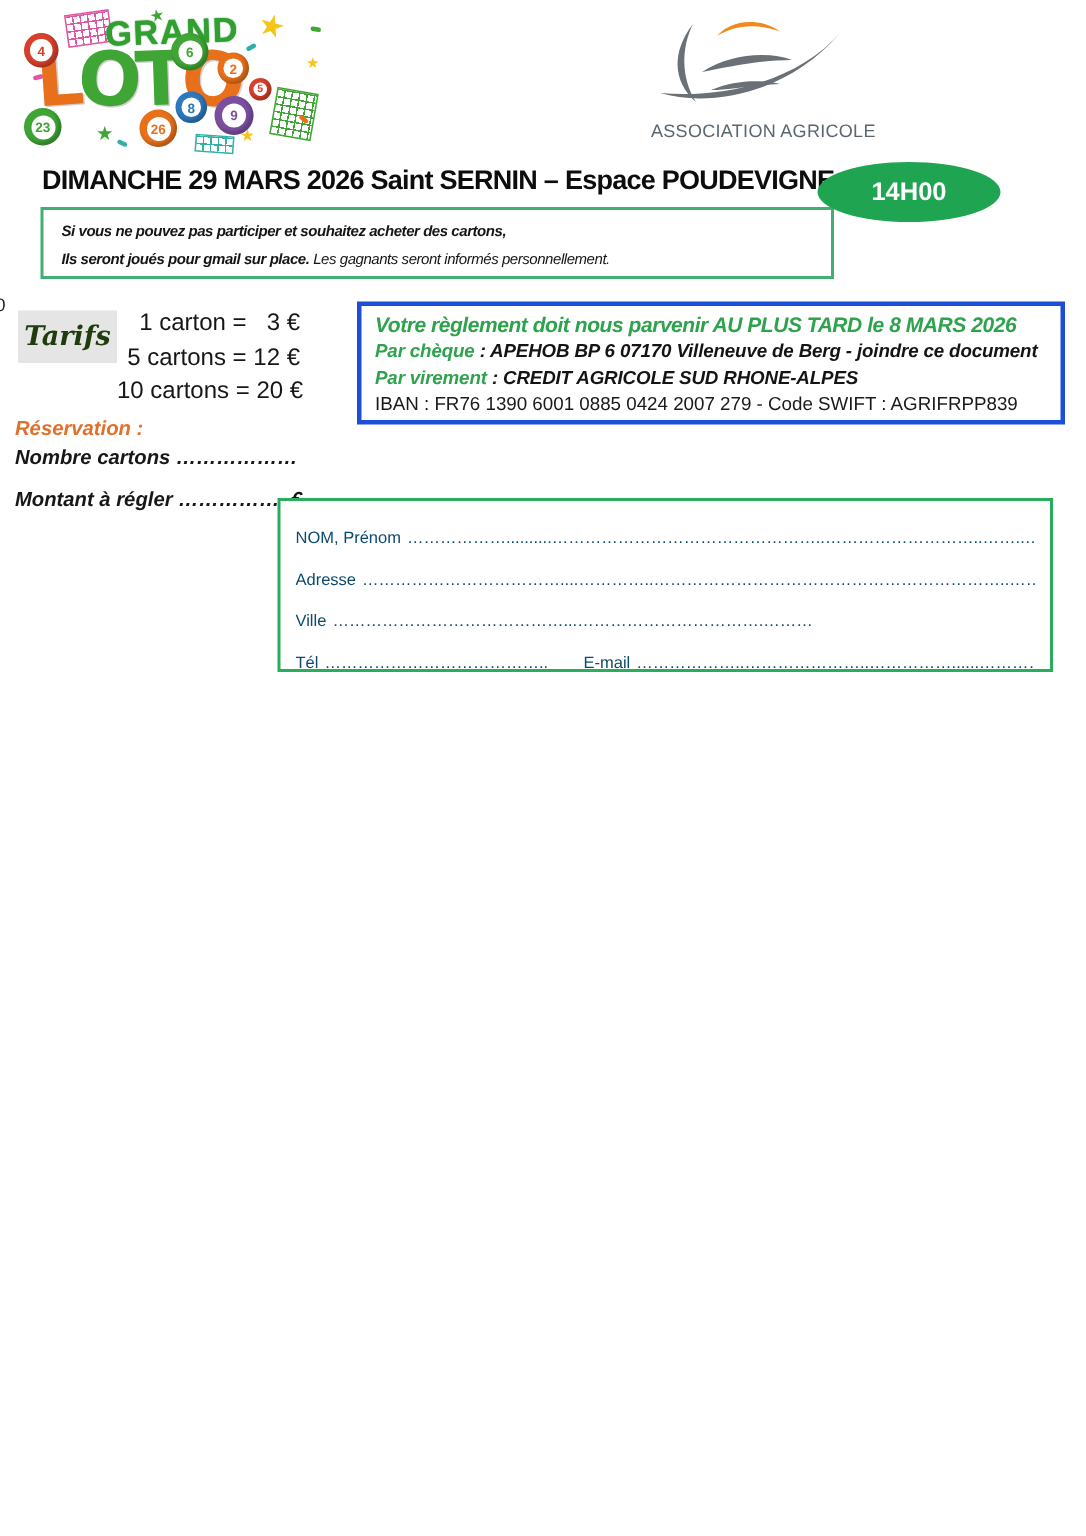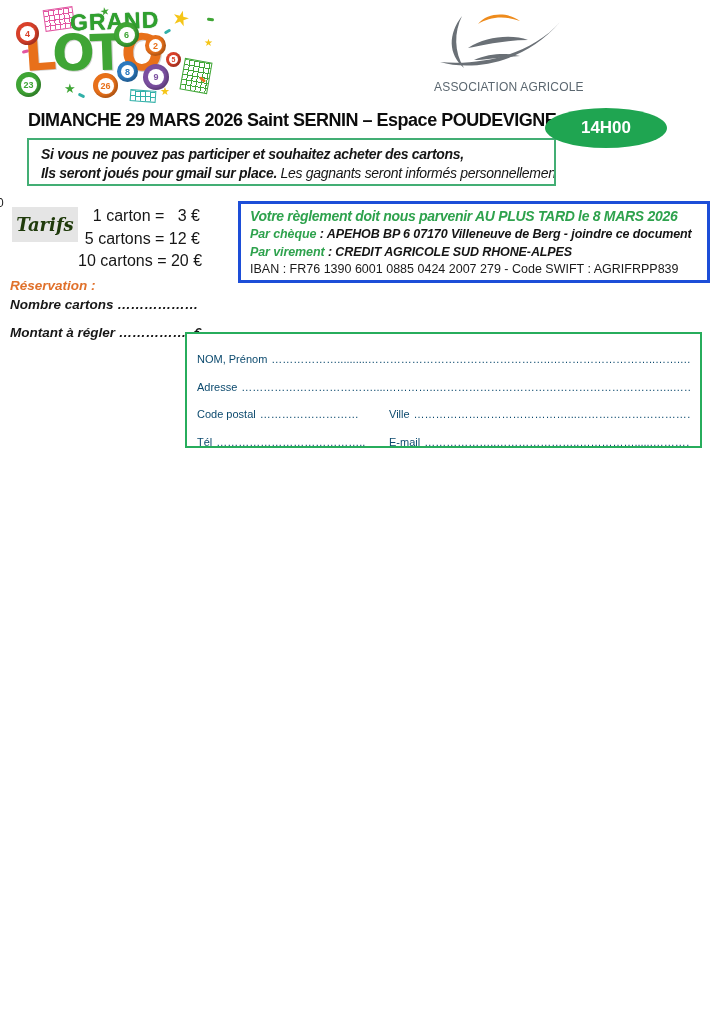--- a/index.html
+++ b/index.html
@@ -57,21 +57,21 @@
   .bethanie-caption{position:absolute;left:0px;top:68px;width:136px;font-size:12px;
         letter-spacing:.2px;color:#5B6770;white-space:nowrap;}
 
   
   .event-title{position:absolute;left:28px;top:110px;font-size:18px;font-weight:bold;
         letter-spacing:-.5px;white-space:nowrap;color:#0d0d0d;}
   .time-oval{position:absolute;left:545px;top:108px;width:122px;height:40px;background:#1FA551;
         border-radius:50%;display:flex;align-items:center;justify-content:center;color:#fff;
         font-weight:bold;font-size:17px;z-index:3;}
   .notice-box{position:absolute;left:27px;top:138px;width:529px;height:48px;border:2px solid #43AE74;
-        box-sizing:border-box;padding:5px 6px 0 12px;font-size:14px;font-style:italic;font-weight:bold;
+        box-sizing:border-box;padding:5px 6px 0 12px;font-size:10px;font-style:italic;font-weight:bold;
         line-height:19px;letter-spacing:-.3px;white-space:nowrap;overflow:hidden;color:#151515;}
   .notice-box .normal{font-weight:normal;}
 
   
   .stray-zero{position:absolute;left:-3px;top:196px;font-size:12px;color:#222;}
   .tarifs-box{position:absolute;left:12px;top:207px;width:66px;height:35px;background:#e5e5e5;
         display:flex;align-items:center;justify-content:center;font-family:"DejaVu Serif",serif;
         font-style:italic;font-weight:bold;font-size:18px;color:#203B0C;}
   .prices{position:absolute;left:78px;top:205px;width:122px;text-align:right;font-size:16px;
         line-height:22.5px;color:#161616;}
@@ -202,21 +202,20 @@
   <div class="form-box">
     <div class="frow">
       <span class="flabel">NOM, Prénom</span>
       <span class="fcell fc2">………………..........…………………………………………..………………………..……..………..…....……………</span>
     </div>
     <div class="frow">
       <span class="flabel">Adresse</span>
       <span class="fcell fc2">………………………………....…………..………………………………………………………..……………..………..………</span>
     </div>
     <div class="frow">
-      <span class="fcell fc1"><span class="flabel">Code postal</span><span>………………………</span></span>
       <span class="fcell fc2"><span class="flabel">Ville</span><span>……………………………………...…………………………….………</span></span>
     </div>
     <div class="frow">
       <span class="fcell fc1"><span class="flabel">Tél</span><span>…………………………………..</span></span>
       <span class="fcell fc2"><span class="flabel">E-mail</span><span>………………..…………………..……………......………………………</span></span>
     </div>
   </div>
 
 </div>
 

